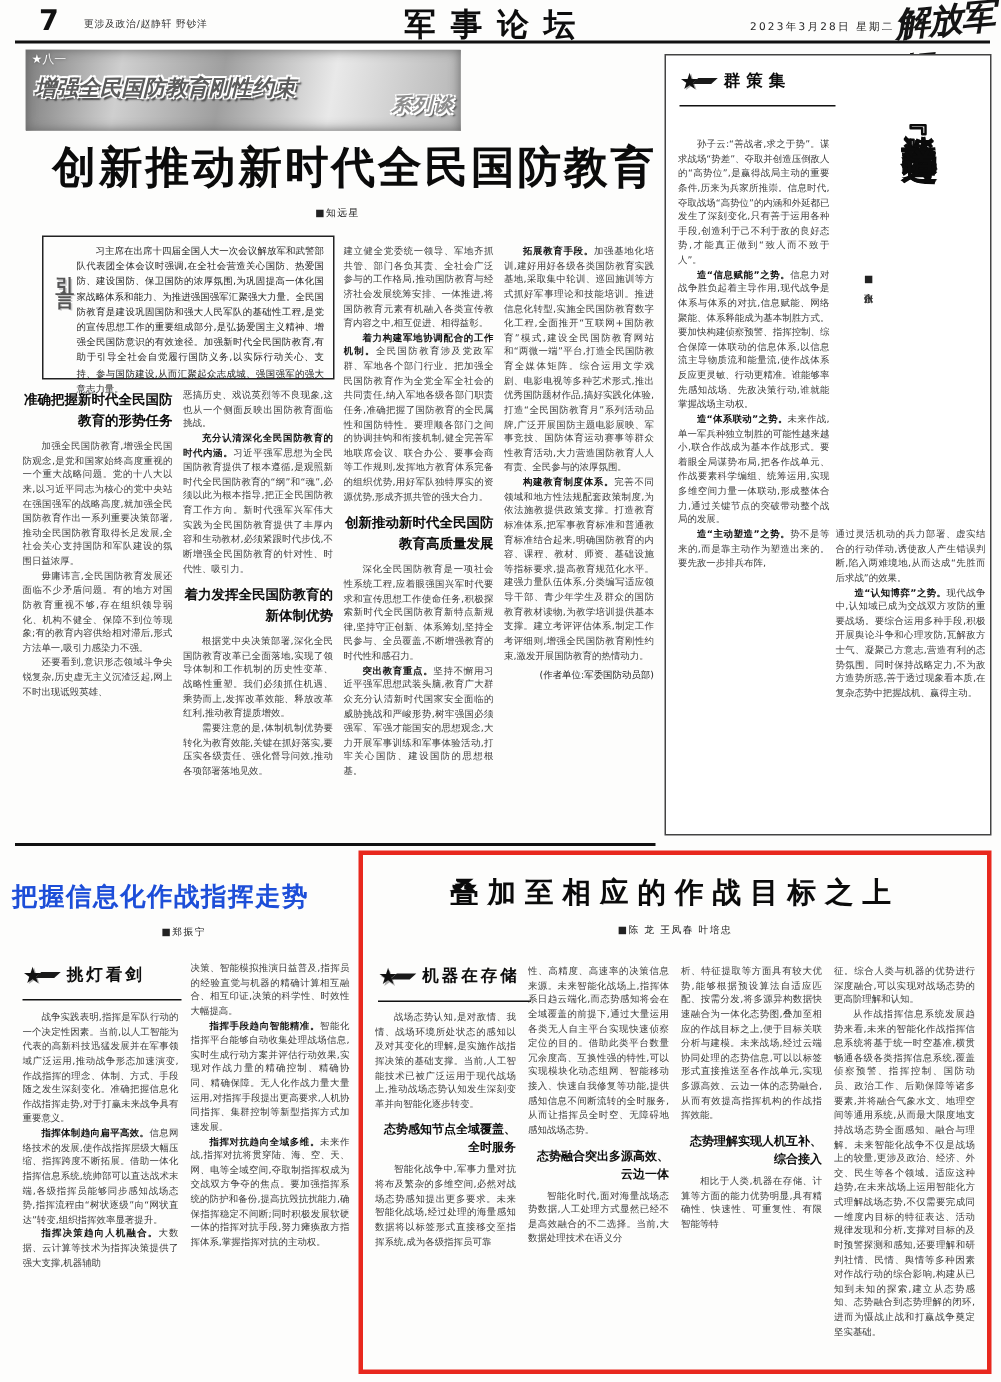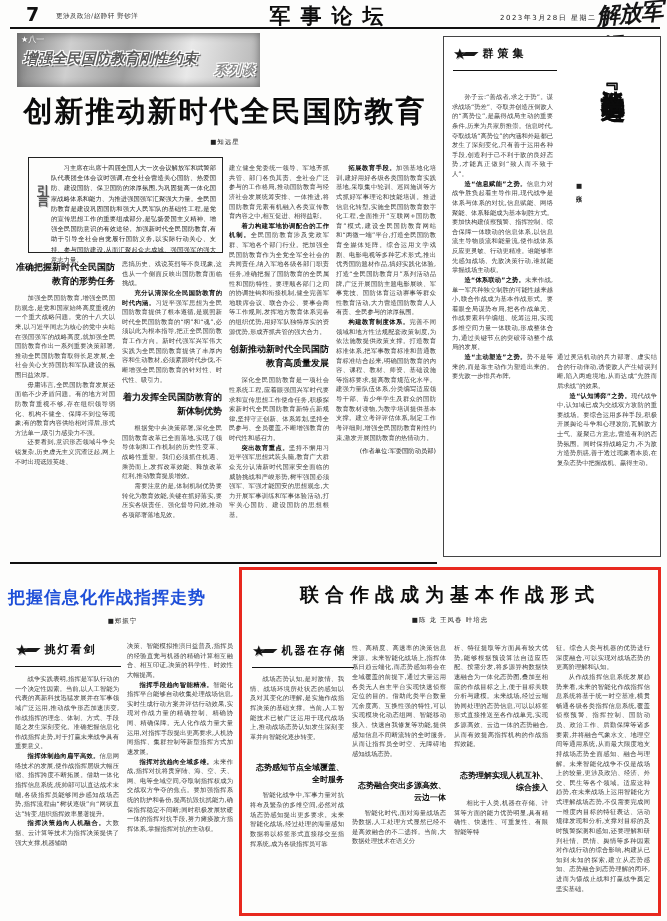--- a/index.html
+++ b/index.html
@@ -13,33 +13,33 @@
   .editors{left:56px;top:12px;font-size:6.5px;color:#333;letter-spacing:.5px}
   .section-title{left:0;top:2px;width:663px;text-align:center;font-size:21px;
                  font-weight:900;letter-spacing:10px;color:#0d0d0d}
   .dateline{left:500px;top:13px;font-size:7px;letter-spacing:1.5px;color:#222}
   .masthead{left:598px;top:-2px;font-size:23px;font-weight:bold;font-style:italic;
             font-family:"DejaVu Serif","Liberation Serif",serif;color:#151515;
             transform:rotate(-5deg);letter-spacing:-1px}
   .head-rule{left:10px;top:27px;width:650px;height:2px;background:#111}
 
   
-  .banner{left:17px;top:33px;width:243px;height:54px;overflow:hidden;
+  .banner{left:17px;top:33px;width:290px;height:54px;overflow:hidden;
           background:linear-gradient(100deg,#7e7e7e 0%,#cfcfcf 22%,#9f9f9f 45%,#e9e9e9 70%,#b5b5b5 100%);
           box-shadow:inset 0 0 8px #666}
   .banner-star{position:absolute;left:4px;top:1px;font-size:8px;color:#fff;text-shadow:0 0 2px #555}
   .banner-title{position:absolute;left:6px;top:16px;font-size:14.5px;font-weight:900;font-style:italic;
           color:#5c5c5c;letter-spacing:0;white-space:nowrap;
           text-shadow:-1px -1px 0 #fff,1px -1px 0 #fff,-1px 1px 0 #fff,1px 1px 0 #fff,2px 2px 1px #4a4a4a}
   .banner-tag{position:absolute;right:4px;bottom:8px;font-size:13px;font-weight:900;font-style:italic;
           color:#8d8d8d;letter-spacing:1px;
           text-shadow:-1px -1px 0 #fff,1px -1px 0 #fff,-1px 1px 0 #fff,1px 1px 0 #fff,2px 2px 1px #555}
 
   
-  .headline-1{left:12px;top:92px;width:426px;text-align:center;font-size:29px;
+  .headline-1{left:12px;top:92px;width:426px;text-align:right;font-size:29px;
               font-weight:900;letter-spacing:2px;color:#0b0b0b;white-space:nowrap}
   .byline{font-size:6.5px;color:#222;letter-spacing:1px;text-align:center}
   .byline-1{left:12px;top:138px;width:426px}
 
   
   .intro-box{left:28px;top:157px;width:195px;height:96px;border:1.5px solid #222;
              padding:5px 6px 4px 22px;font-size:6.3px;line-height:1.62;text-align:justify;
              color:#1f1f1f}
   .intro-box .txt{text-indent:2em}
   .intro-label{position:absolute;left:4px;top:16px;writing-mode:vertical-rl;text-orientation:upright;
@@ -47,21 +47,21 @@
                text-shadow:1px 1px 0 #ccc}
 
   
   .col{position:absolute;font-size:6.3px;line-height:1.53;text-align:justify;
        color:#3c3c3c;overflow:hidden}
   .col p{text-indent:2em;margin:0}
   .col p.cont{text-indent:0}
   .col b{color:#151515}
   .subhead{font-size:9px;font-weight:bold;color:#0e0e0e;text-align:right;
            line-height:1.5;margin:7px 0 5px;text-indent:0}
-  .subhead.sm{font-size:8px;margin:21px 0 4px}
+  .subhead.sm{font-size:8px;margin:6px 0 4px}
   .author-note{text-align:right;font-size:6.3px;color:#222;margin-top:4px}
 
   
   .sec-head{position:absolute;height:27px}
   .sec-star{font-size:15px;color:#111;text-shadow:1px 1px 0 #aaa}
   .sec-swoosh{display:inline-block;width:13px;height:4px;background:#1a1a1a;
               transform:skewX(-48deg) translateY(-3px);margin:0 4px 0 -6px}
   .sec-label{font-size:11px;font-weight:900;letter-spacing:4px;color:#0d0d0d;vertical-align:2px}
   .sec-rule{position:absolute;left:0;bottom:0;width:100%;height:1.5px;background:#111}
 
@@ -192,21 +192,21 @@
 </div>
 <div class="col" style="left:127px;top:641px;width:106px;height:278px">
   <div>
       <p class="cont">决策、智能模拟推演日益普及,指挥员的经验直觉与机器的精确计算相互融合、相互印证,决策的科学性、时效性大幅提高。</p>
       <p><b>指挥手段趋向智能精准。</b>智能化指挥平台能够自动收集处理战场信息,实时生成行动方案并评估行动效果,实现对作战力量的精确控制、精确协同、精确保障。无人化作战力量大量运用,对指挥手段提出更高要求,人机协同指挥、集群控制等新型指挥方式加速发展。</p>
       <p><b>指挥对抗趋向全域多维。</b>未来作战,指挥对抗将贯穿陆、海、空、天、网、电等全域空间,夺取制指挥权成为交战双方争夺的焦点。要加强指挥系统的防护和备份,提高抗毁抗扰能力,确保指挥稳定不间断;同时积极发展软硬一体的指挥对抗手段,努力瘫痪敌方指挥体系,掌握指挥对抗的主动权。</p>
     </div>
 </div>
 
 <div class="abs red-frame"></div>
-<div class="abs headline-3">联合作战成为基本作战形式</div>
+<div class="abs headline-3">叠加至相应的作战目标之上</div>
 <div class="abs byline byline-3">■陈 龙 王凤春 叶培忠</div>
 
 <div class="sec-head" style="left:252px;top:641px;width:102px">
   <span class="sec-star">★</span><span class="sec-swoosh"></span>
   <span class="sec-label" style="letter-spacing:2px">机器在存储</span>
   <div class="sec-rule"></div>
 </div>
 
 <div class="col" style="left:250px;top:674px;width:94px;height:236px">
   <div>

